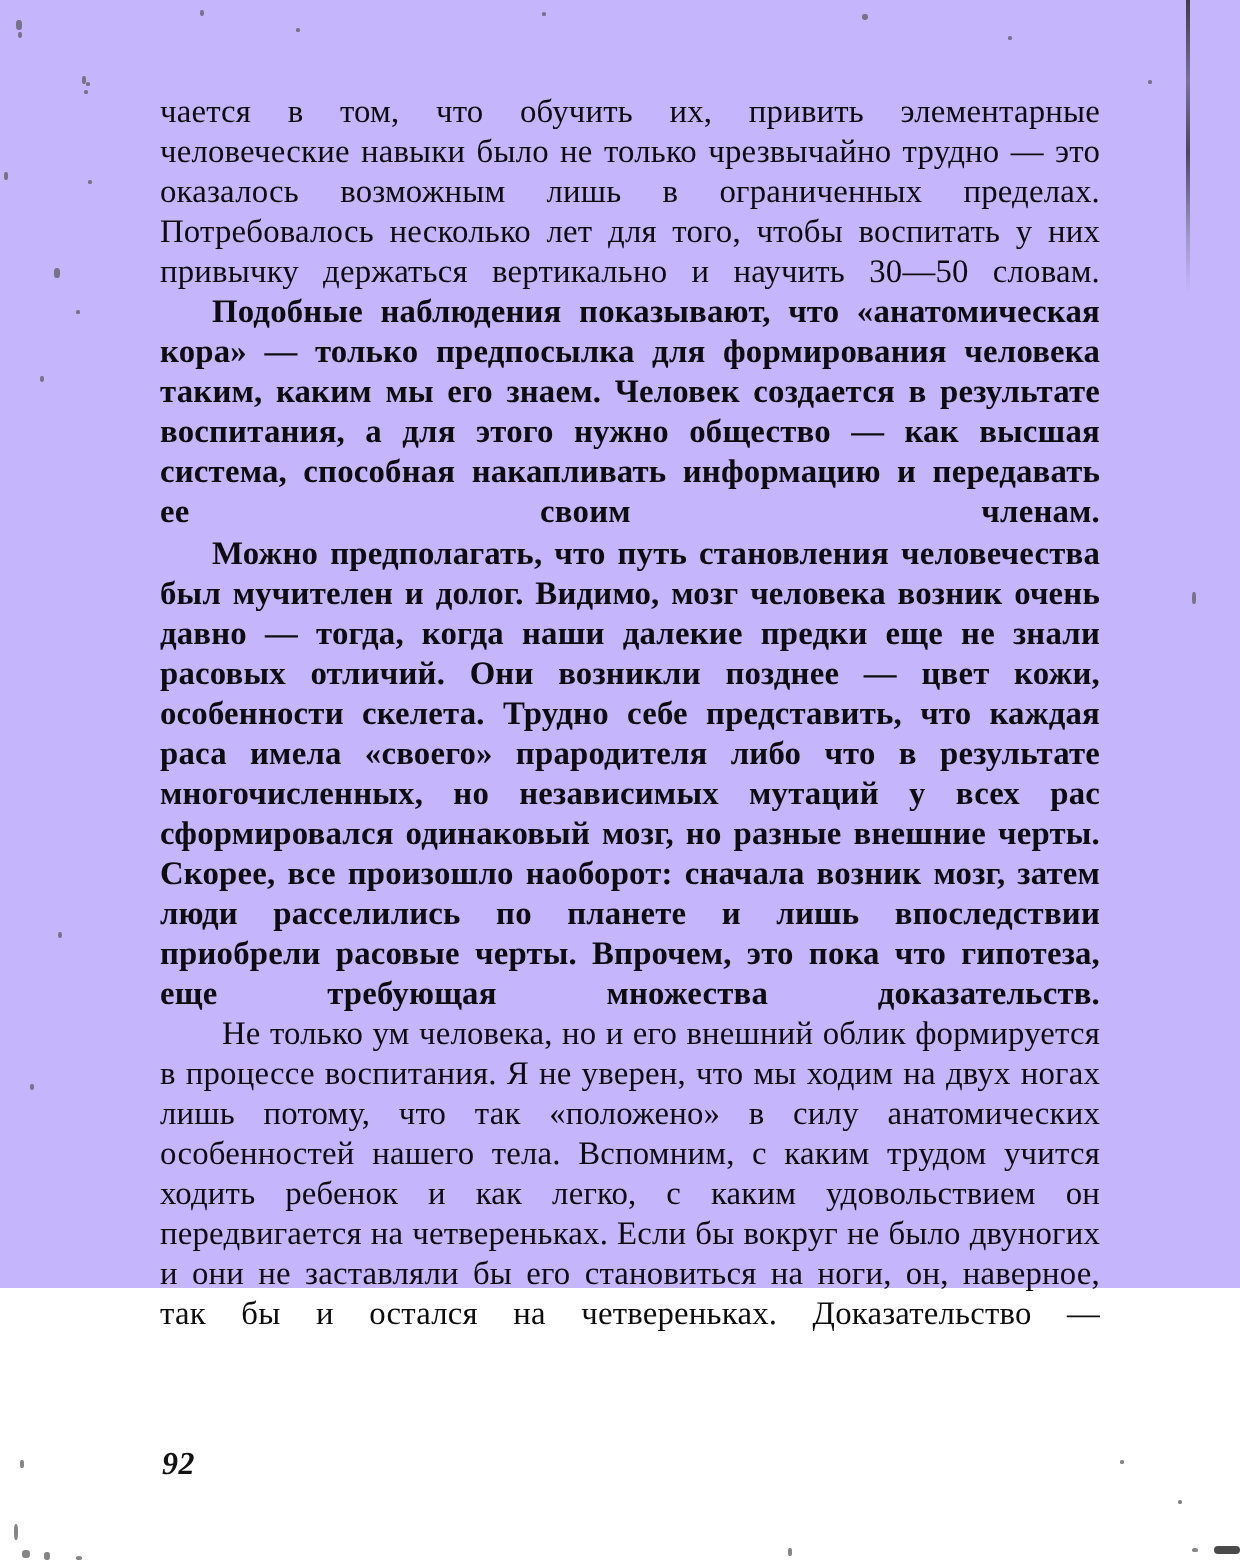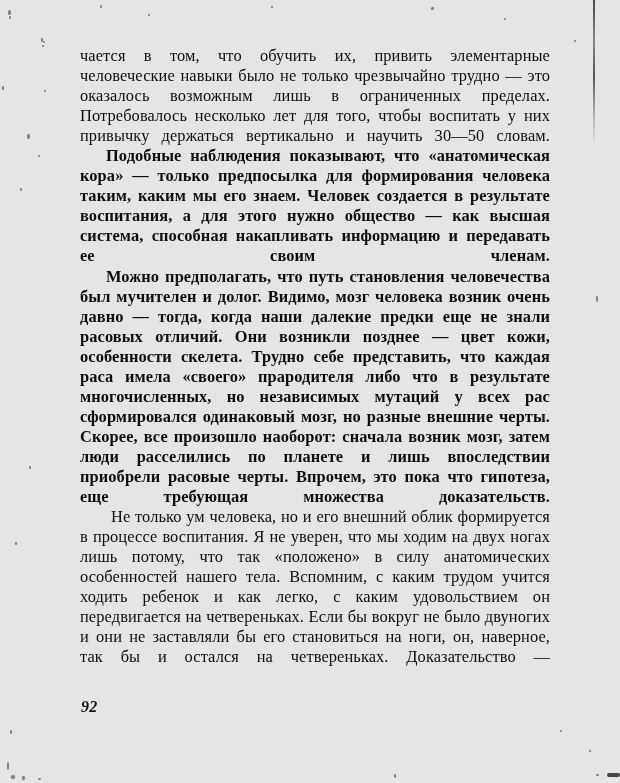--- a/index.html
+++ b/index.html
@@ -10,22 +10,22 @@
   body {
     width: 620px;
     height: 783px;
     overflow: hidden;
     font-family: "Liberation Serif", "DejaVu Serif", serif;
   }
 
   #page {
     position: relative;
     width: 620px;
-    height: 783px;
-    background: #e5e5e5;
+    height: 644px;
+    background: #c4b5fd;
   }
 
   
   .speck {
     position: absolute;
     background: #5d5d5d;
     opacity: .75;
     border-radius: 40%;
   }
   .scanline {
@@ -68,21 +68,21 @@
   p.para.indent-2 { text-indent: 31px; }
 
   
   p.para.full-justify {
     text-align-last: justify;
   }
 
   .pageno {
     position: absolute;
     left: 81px;
-    top: 698px;
+    top: 724px;
     font-family: "Liberation Serif", "DejaVu Serif", serif;
     font-style: italic;
     font-weight: bold;
     font-size: 16px;
     color: #131313;
     letter-spacing: .3px;
   }
 </style>
 </head>
 <body>

